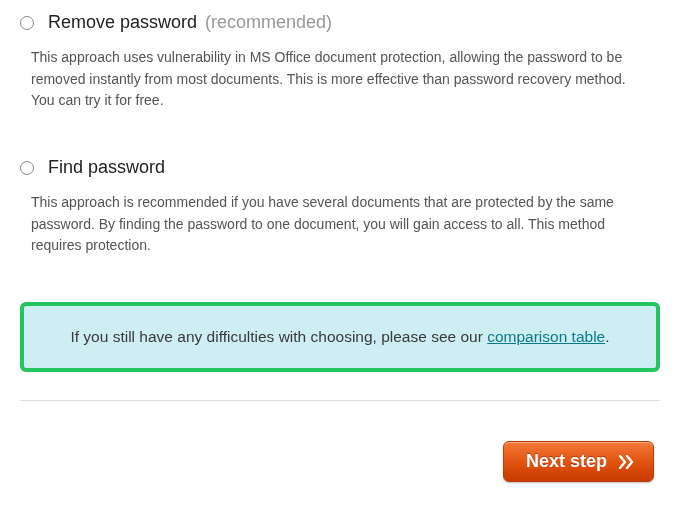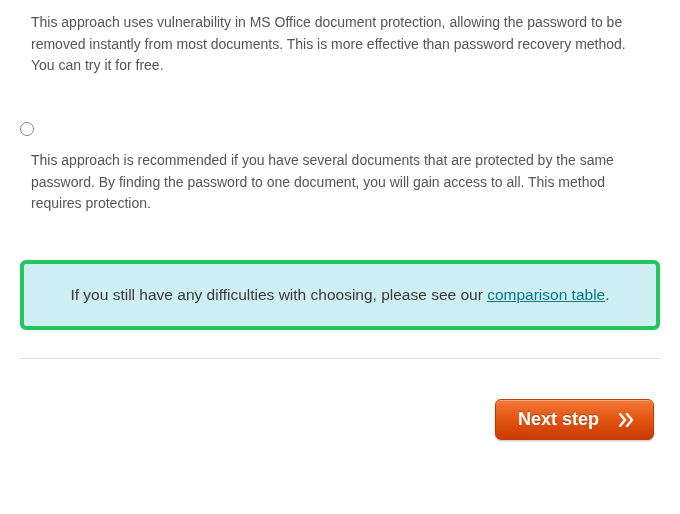--- a/index.html
+++ b/index.html
@@ -83,42 +83,48 @@
       background: linear-gradient(to bottom, #f47a3a 0%, #e35410 50%, #c83a00 100%);
       border: 1px solid #b84010;
       border-radius: 6px;
       color: #fff;
       font-size: 18px;
       font-weight: bold;
       padding: 9px 18px 9px 22px;
       cursor: pointer;
       display: inline-flex;
       align-items: center;
-      gap: 20px;
+      gap: 12px;
       box-shadow: inset 0 1px 0 rgba(255,255,255,0.35), 0 1px 2px rgba(0,0,0,0.25);
       text-shadow: 0 -1px 0 rgba(0,0,0,0.3);
     }
     .chevrons {
       display: inline-flex;
       align-items: center;
     }
     .chevrons svg {
       display: block;
     }
   </style>
 </head>
 <body>
 
 <div class="option">
+  <div class="option-header">
+    <span class="radio"></span>
+    <span class="option-title">Remove password</span>
+    <span class="option-badge">(recommended)</span>
+  </div>
   <p class="option-desc">This approach uses vulnerability in MS Office document protection, allowing the password to be removed instantly from most documents. This is more effective than password recovery method. You can try it for free.</p>
 </div>
 
 <div class="option">
   <div class="option-header">
     <span class="radio"></span>
+    <span class="option-title">Find password</span>
   </div>
   <p class="option-desc">This approach is recommended if you have several documents that are protected by the same password. By finding the password to one document, you will gain access to all. This method requires protection.</p>
 </div>
 
 <div class="info-box">
   <span class="info-text">
     <span>If you still have any difficulties with choosing, please see our </span><a class="info-link">comparison table</a><span>.</span>
   </span>
 </div>
 

